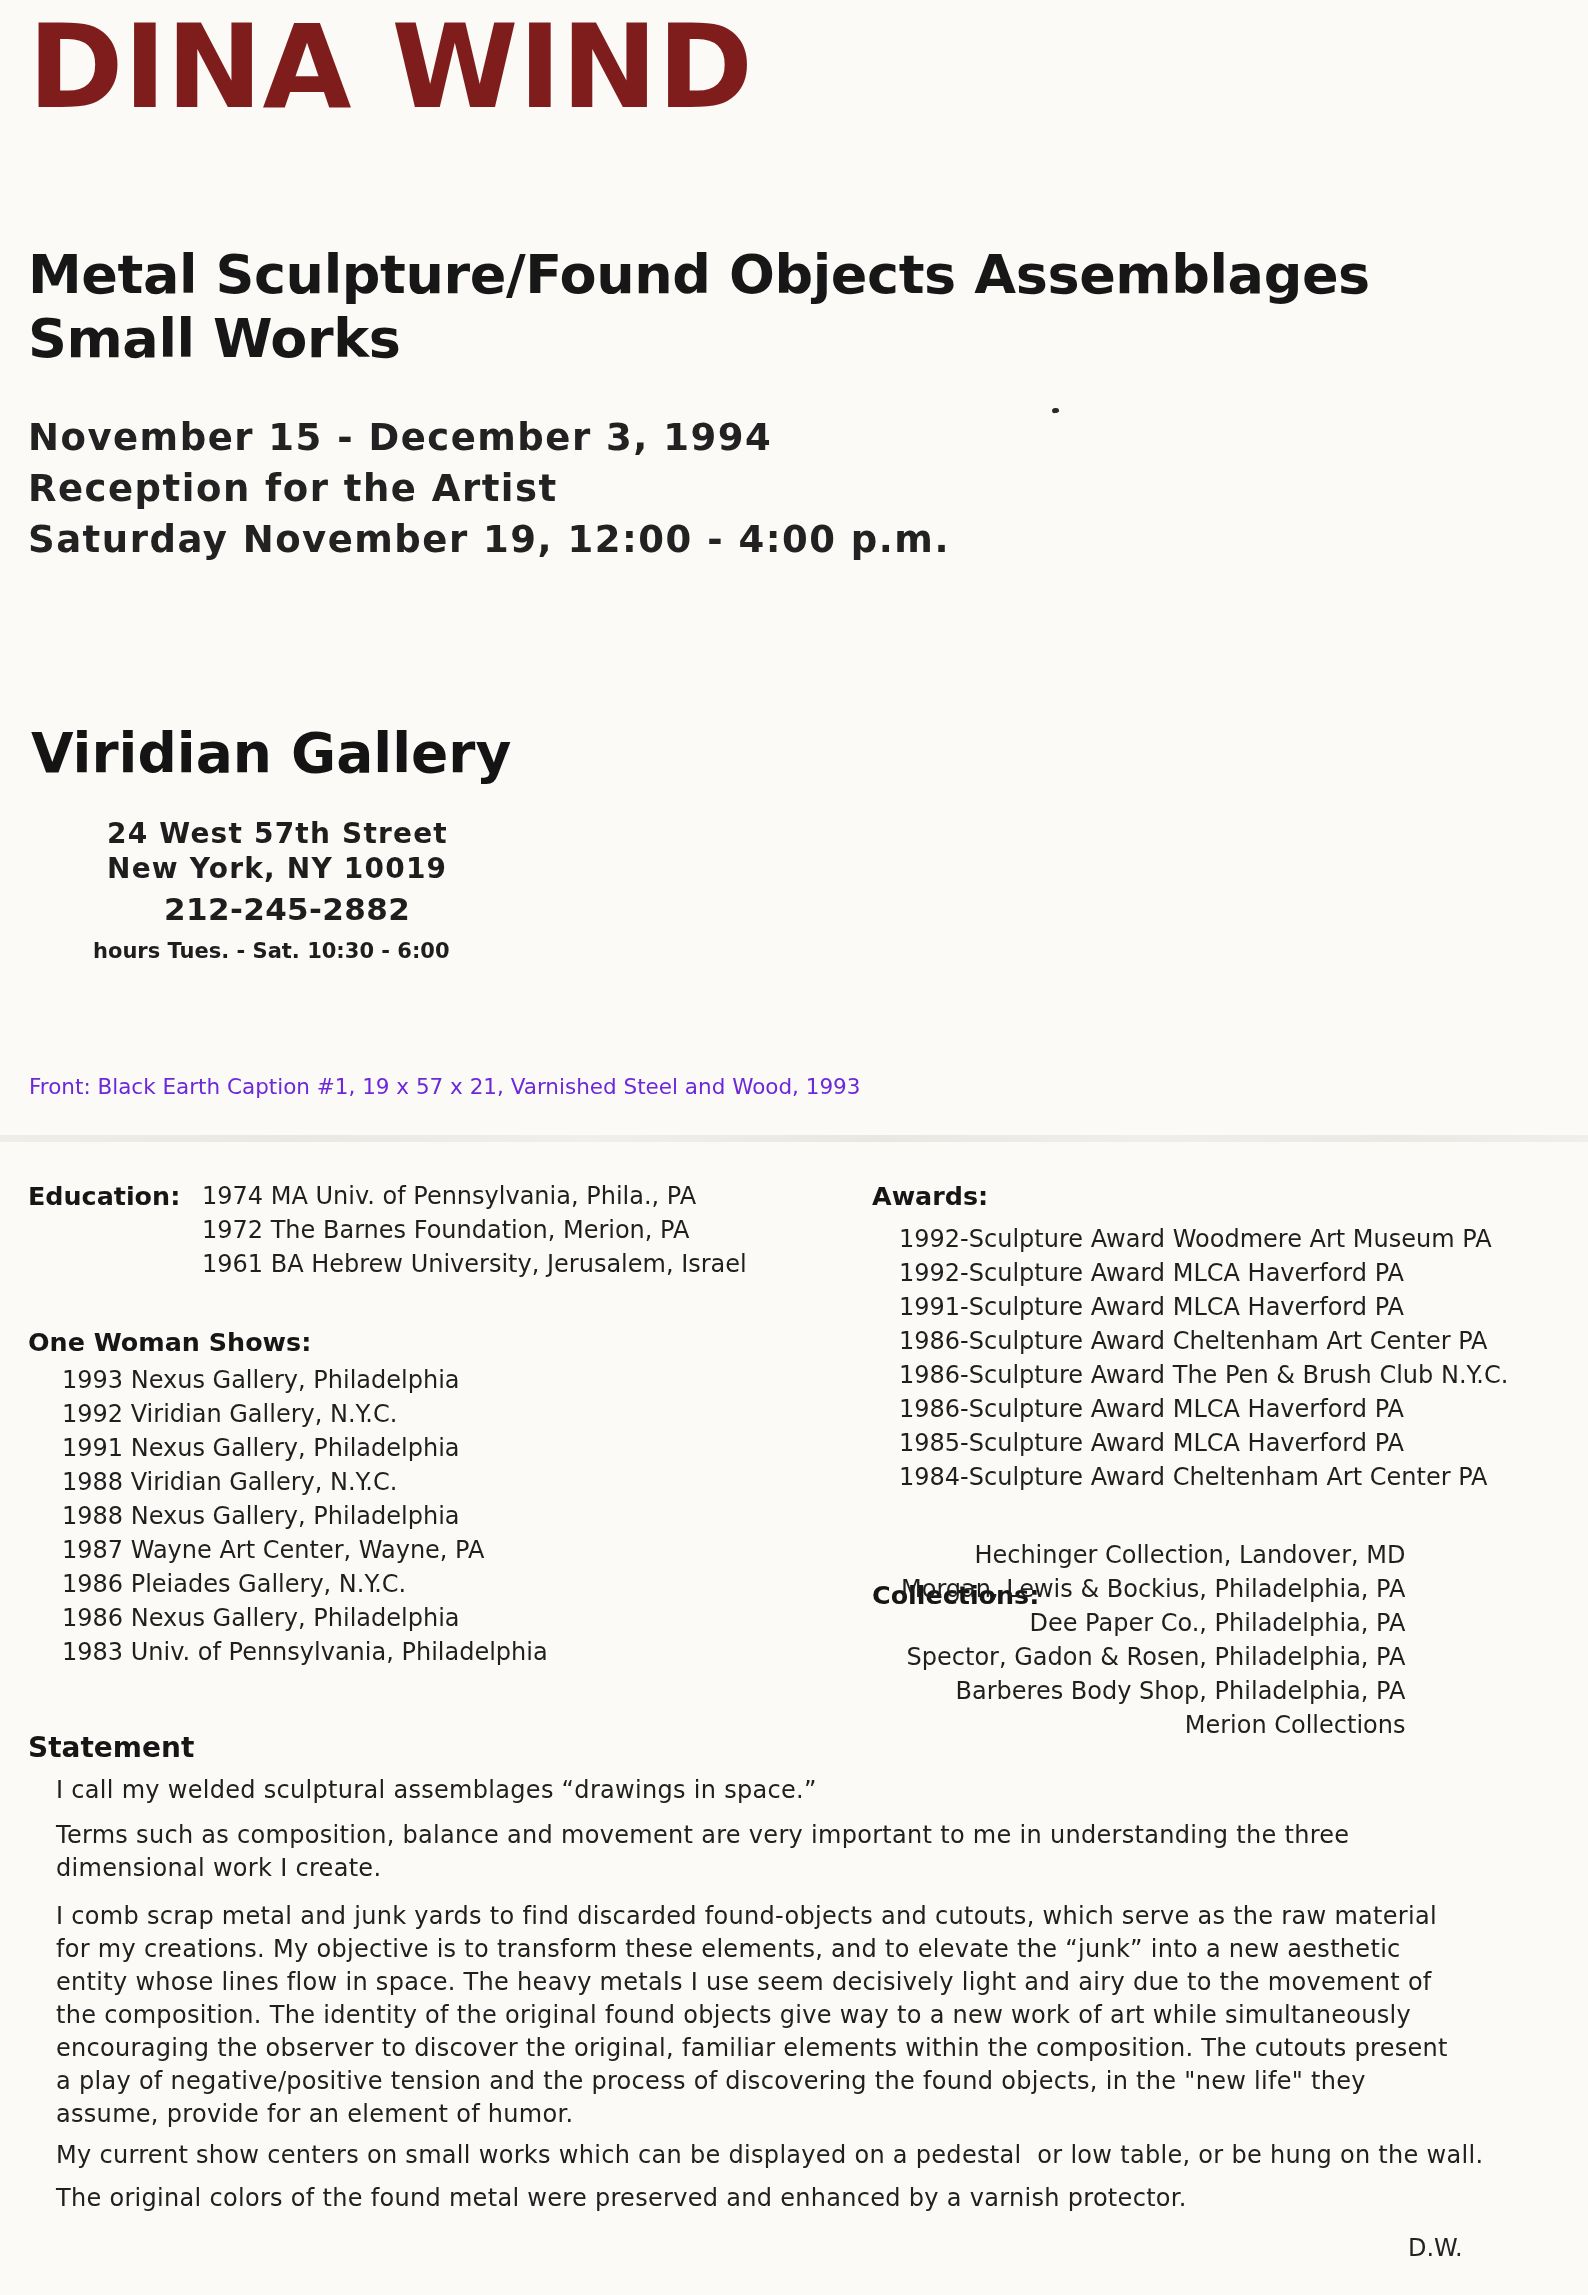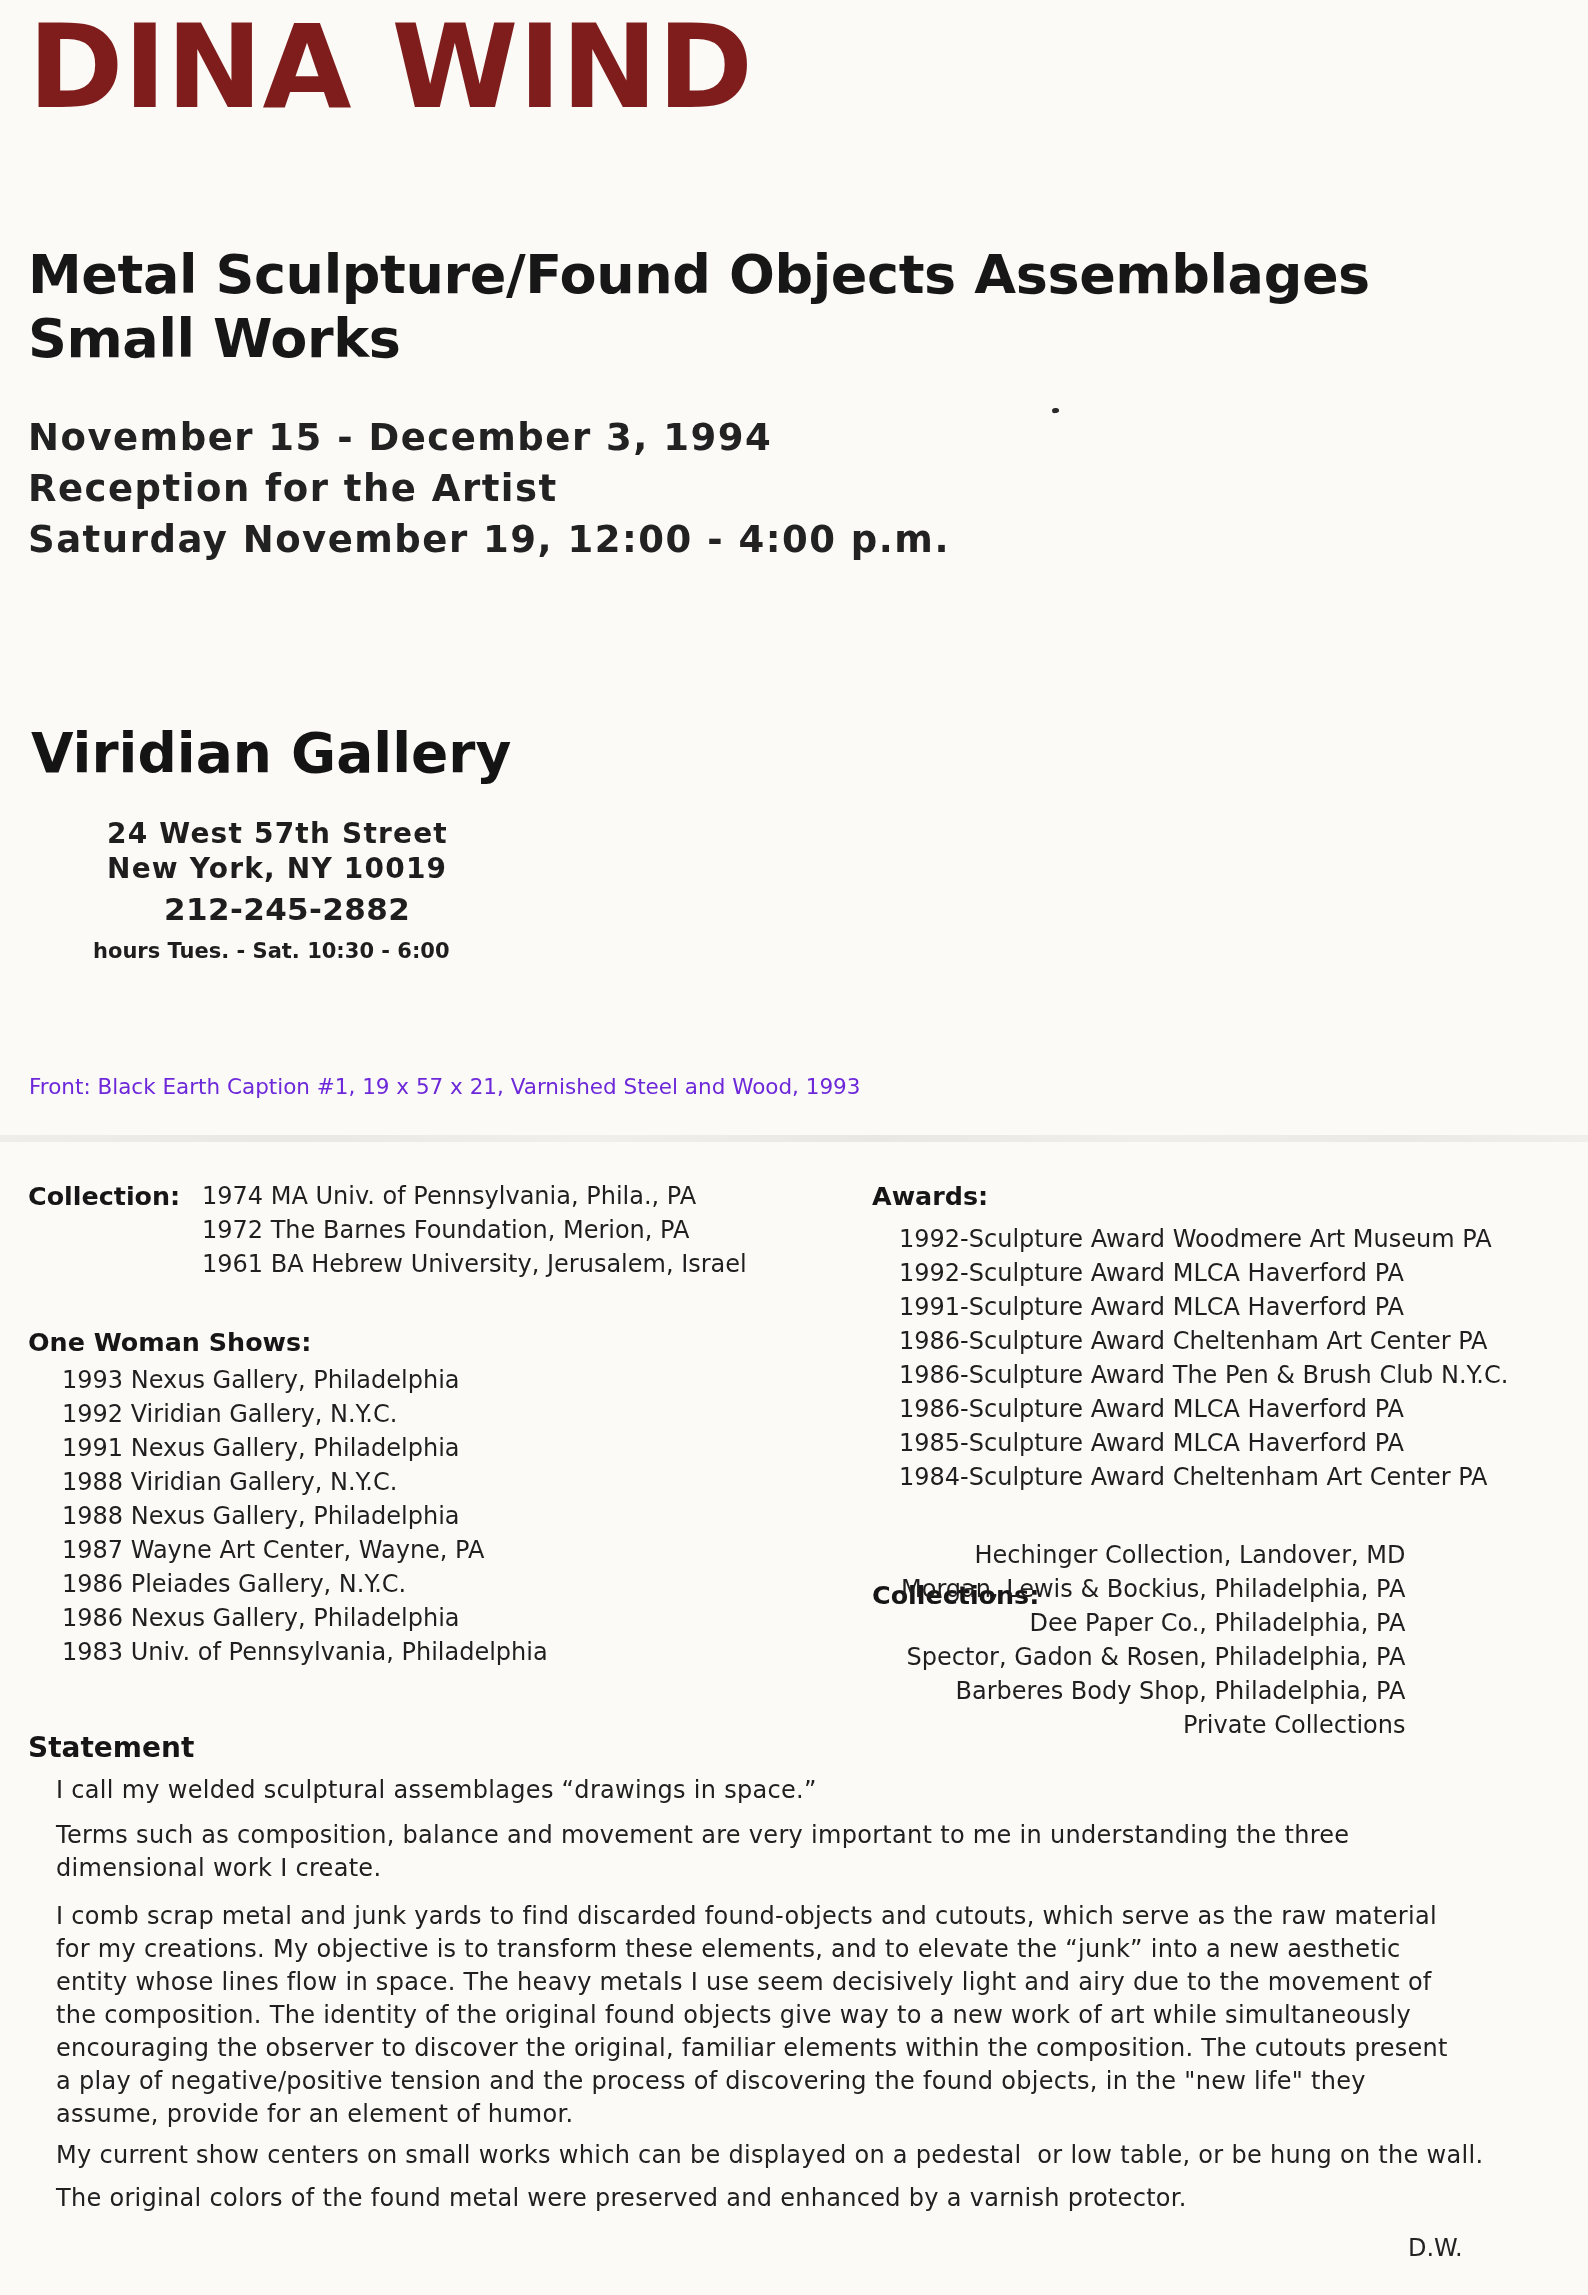--- a/index.html
+++ b/index.html
@@ -130,21 +130,21 @@
   <div>New York, NY 10019</div>
 </div>
 
 <div class="abs" id="gallery-phone">212-245-2882</div>
 <div class="abs" id="gallery-hours">hours Tues. - Sat. 10:30 - 6:00</div>
 
 <div class="abs" id="front-caption">Front: Black Earth Caption #1, 19 x 57 x 21, Varnished Steel and Wood, 1993</div>
 
 <div class="abs" id="divider-band"></div>
 
-<div class="abs section-label" id="education-label">Collection:</div>
+<div class="abs section-label" id="education-label">Education:</div>
 <div class="abs list" id="education-list">
   <div class="item">1974 MA Univ. of Pennsylvania, Phila., PA</div>
   <div class="item">1972 The Barnes Foundation, Merion, PA</div>
   <div class="item">1961 BA Hebrew University, Jerusalem, Israel</div>
 </div>
 
 <div class="abs section-label" id="shows-label">One Woman Shows:</div>
 <div class="abs list" id="shows-list">
   <div class="item">1993 Nexus Gallery, Philadelphia</div>
   <div class="item">1992 Viridian Gallery, N.Y.C.</div>
@@ -169,21 +169,21 @@
   <div class="item">1984-Sculpture Award Cheltenham Art Center PA</div>
 </div>
 
 <div class="abs section-label" id="collections-label">Collections:</div>
 <div class="abs list" id="collections-list">
   <div class="item">Hechinger Collection, Landover, MD</div>
   <div class="item">Morgan, Lewis &amp; Bockius, Philadelphia, PA</div>
   <div class="item">Dee Paper Co., Philadelphia, PA</div>
   <div class="item">Spector, Gadon &amp; Rosen, Philadelphia, PA</div>
   <div class="item">Barberes Body Shop, Philadelphia, PA</div>
-  <div class="item">Private Collections</div>
+  <div class="item">Merion Collections</div>
 </div>
 
 <div class="abs" id="statement-label">Statement</div>
 <div class="abs para" id="para-1">I call my welded sculptural assemblages “drawings in space.”</div>
 <div class="abs para" id="para-2">Terms such as composition, balance and movement are very important to me in understanding the three
 dimensional work I create.</div>
 <div class="abs para" id="para-3">I comb scrap metal and junk yards to find discarded found-objects and cutouts, which serve as the raw material
 for my creations. My objective is to transform these elements, and to elevate the “junk” into a new aesthetic
 entity whose lines flow in space. The heavy metals I use seem decisively light and airy due to the movement of
 the composition. The identity of the original found objects give way to a new work of art while simultaneously

